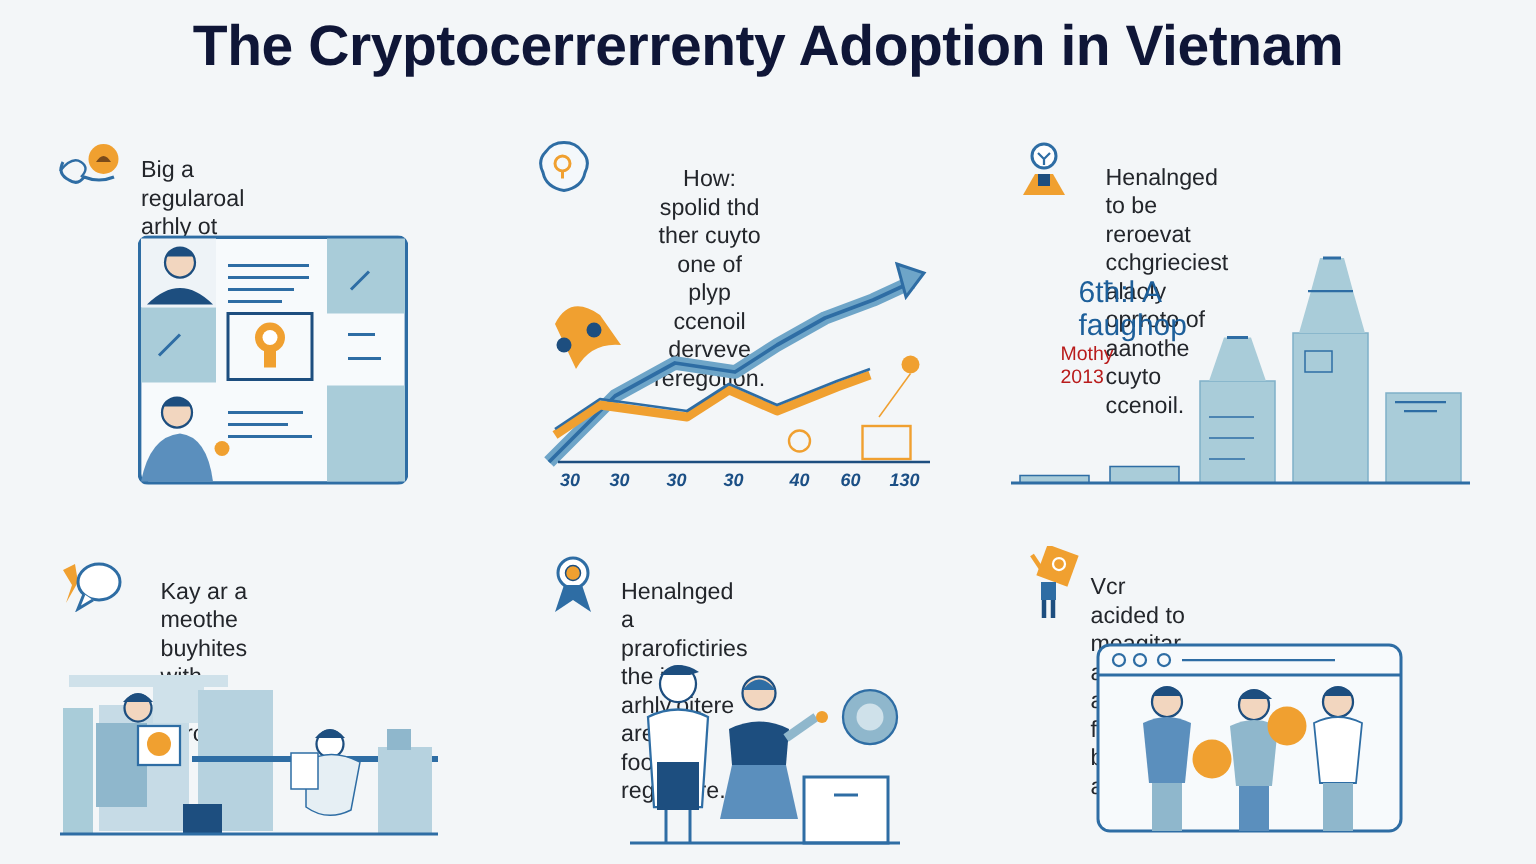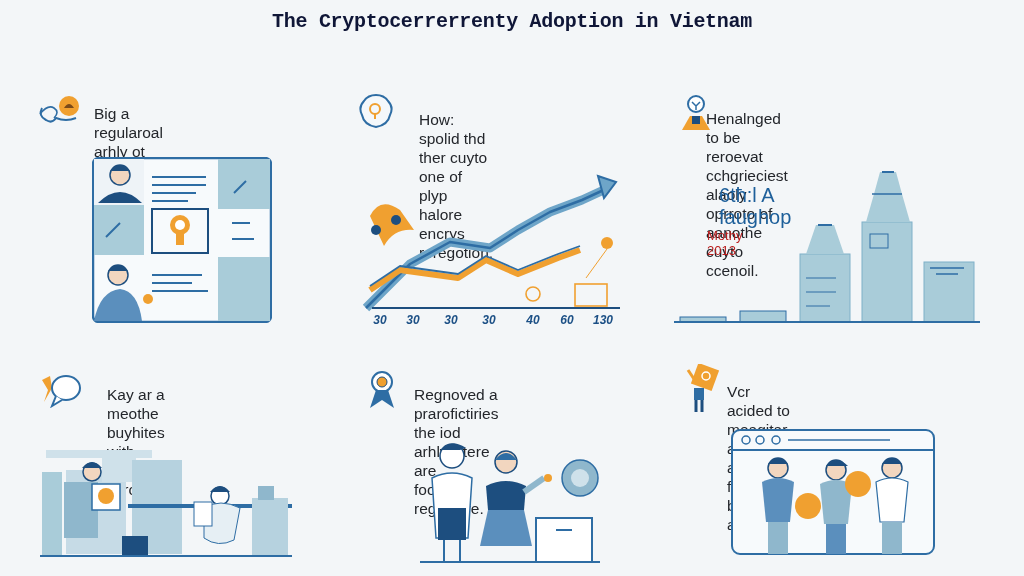--- a/index.html
+++ b/index.html
@@ -5,22 +5,22 @@
   * { box-sizing: border-box; margin: 0; padding: 0; }
   html, body { width: 1024px; height: 576px; overflow: hidden; }
   body {
     background: #f3f6f8;
     font-family: "Liberation Sans", "DejaVu Sans", sans-serif;
     color: #1f2328;
     position: relative;
   }
   .title {
     position: absolute; top: 10px; left: 0; width: 1024px;
-    text-align: center; font-size: 20px; font-weight: bold;
-    color: #0f1637; letter-spacing: -0.3px; font-family: Liberation Mono, monospace;
+    text-align: center; font-size: 38px; font-weight: bold;
+    color: #0f1637; letter-spacing: -0.3px;
   }
   .cell { position: absolute; }
   .caption {
     position: absolute; font-size: 15.5px; line-height: 19px; color: #23262b;
   }
   .icon { position: absolute; }
   svg { display: block; }
   .tick { font-size: 12px; font-weight: bold; fill: #1b4f85; font-family: "Liberation Sans", sans-serif; }
   .stat-big { position: absolute; color: #1d5f9a; font-weight: normal; font-size: 20px; line-height: 22px; margin-left: 12px; }
   .stat-small { position: absolute; color: #b91c1c; font-size: 13px; }
@@ -77,23 +77,23 @@
 </div>
 
 <div class="cell" style="left:0;top:0;">
   <div class="icon" style="left:358px;top:93px;">
     <svg width="36" height="36" viewBox="0 0 36 36">
       <path d="M18 2 q8 0 12 6 q6 6 2 14 q-2 10 -14 12 q-12 -2 -14 -12 q-4 -8 2 -14 q4 -6 12 -6z" fill="#f4f8fb" stroke="#2e6da4" stroke-width="2"></path>
       <circle cx="17" cy="16" r="5" fill="none" stroke="#f0a030" stroke-width="2"></circle>
       <line x1="17" y1="21" x2="17" y2="26" stroke="#f0a030" stroke-width="2"></line>
     </svg>
   </div>
-  <div class="caption" style="left:419px;top:110px;">
+  <div class="caption" style="left:436px;top:110px;text-align:center;">
     <div>How: spolid thd ther cuyto</div>
-    <div>one of plyp halore encrys</div>
+    <div>one of plyp ccenoil derveve</div>
     <div>reregotion.</div>
   </div>
   <div class="icon" style="left:350px;top:170px;font-style:italic;">
     <svg width="300" height="160" viewBox="0 0 300 160">
       <path d="M16 138 L60 94 L100 72 L140 78 L168 60 L200 42 L232 30 L258 18" fill="none" stroke="#6ea5c8" stroke-width="9" stroke-linejoin="round"></path>
       <path d="M16 138 L60 94 L100 72 L140 78 L168 60 L200 42 L232 30 L258 18" fill="none" stroke="#2e6da4" stroke-width="2.5" stroke-linejoin="round"></path>
       <polygon points="248,6 266,12 254,28" fill="#6ea5c8" stroke="#2e6da4" stroke-width="2"></polygon>
       <path d="M20 120 L50 100 L108 108 L136 90 L168 104 L208 88 L230 80" fill="none" stroke="#f0a030" stroke-width="6" stroke-linejoin="round"></path>
       <path d="M20 116 L50 96 L108 104 L136 86 L168 100 L208 84 L230 76" fill="none" stroke="#2e6da4" stroke-width="1.8" stroke-linejoin="round"></path>
       <path d="M20 46 q10 -20 30 -6 l14 20 q-20 -2 -30 16 z" fill="#f0a030"></path>
@@ -117,21 +117,21 @@
 
 <div class="cell" style="left:0;top:0;">
   <div class="icon" style="left:680px;top:94px;">
     <svg width="32" height="38" viewBox="0 0 32 38">
       <circle cx="16" cy="10" r="8" fill="#fff" stroke="#2e6da4" stroke-width="2"></circle>
       <path d="M12 8 l4 4 l4 -4 M16 12 v4" stroke="#2e6da4" stroke-width="1.5" fill="none"></path>
       <polygon points="2,36 10,22 22,22 30,36" fill="#f0a030"></polygon>
       <rect x="12" y="22" width="8" height="8" fill="#1d4e7f"></rect>
     </svg>
   </div>
-  <div class="caption" style="left:706px;top:109px;">
+  <div class="caption" style="left:737px;top:109px;">
     <div>Henalnged to be reroevat</div>
     <div>cchgrieciest alaoly oprroto of</div>
     <div>aanothe cuyto ccenoil.</div>
   </div>
   <div class="stat-big" style="left:707px;top:184px;">
     <div>6tħ:l A</div>
     <div>faughop</div>
   </div>
   <div class="stat-small" style="left:707px;top:228px;">Mothy 2013</div>
   <div class="icon" style="left:670px;top:170px;">
@@ -197,21 +197,21 @@
 
 <div class="cell" style="left:0;top:0;">
   <div class="icon" style="left:368px;top:370px;">
     <svg width="28" height="40" viewBox="0 0 28 40">
       <circle cx="14" cy="12" r="10" fill="#fff" stroke="#2e6da4" stroke-width="2"></circle>
       <circle cx="14" cy="12" r="5" fill="#f0a030" stroke="#1d4e7f" stroke-width="1"></circle>
       <polygon points="8,20 2,38 14,30 26,38 20,20" fill="#2e6da4"></polygon>
     </svg>
   </div>
   <div class="caption" style="left:414px;top:385px;">
-    <div>Regnoved a prarofictiries</div>
+    <div>Henalnged a prarofictiries</div>
     <div>the iod arhly.oitere are</div>
     <div>foon regulderе.</div>
   </div>
   <div class="icon" style="left:420px;top:438px;">
     <svg width="180" height="126" viewBox="0 0 180 126">
       <circle cx="32" cy="18" r="12" fill="#fff" stroke="#1d4e7f" stroke-width="1.5"></circle>
       <path d="M20 12 q12 -12 26 -2 l-6 2 z" fill="#1d4e7f"></path>
       <path d="M12 40 q20 -10 40 0 l-4 60 h-32 z" fill="#fff" stroke="#2e6da4" stroke-width="1.5"></path>
       <rect x="18" y="70" width="28" height="32" fill="#1d4e7f"></rect>
       <line x1="24" y1="102" x2="24" y2="124" stroke="#2e6da4" stroke-width="2"></line>

